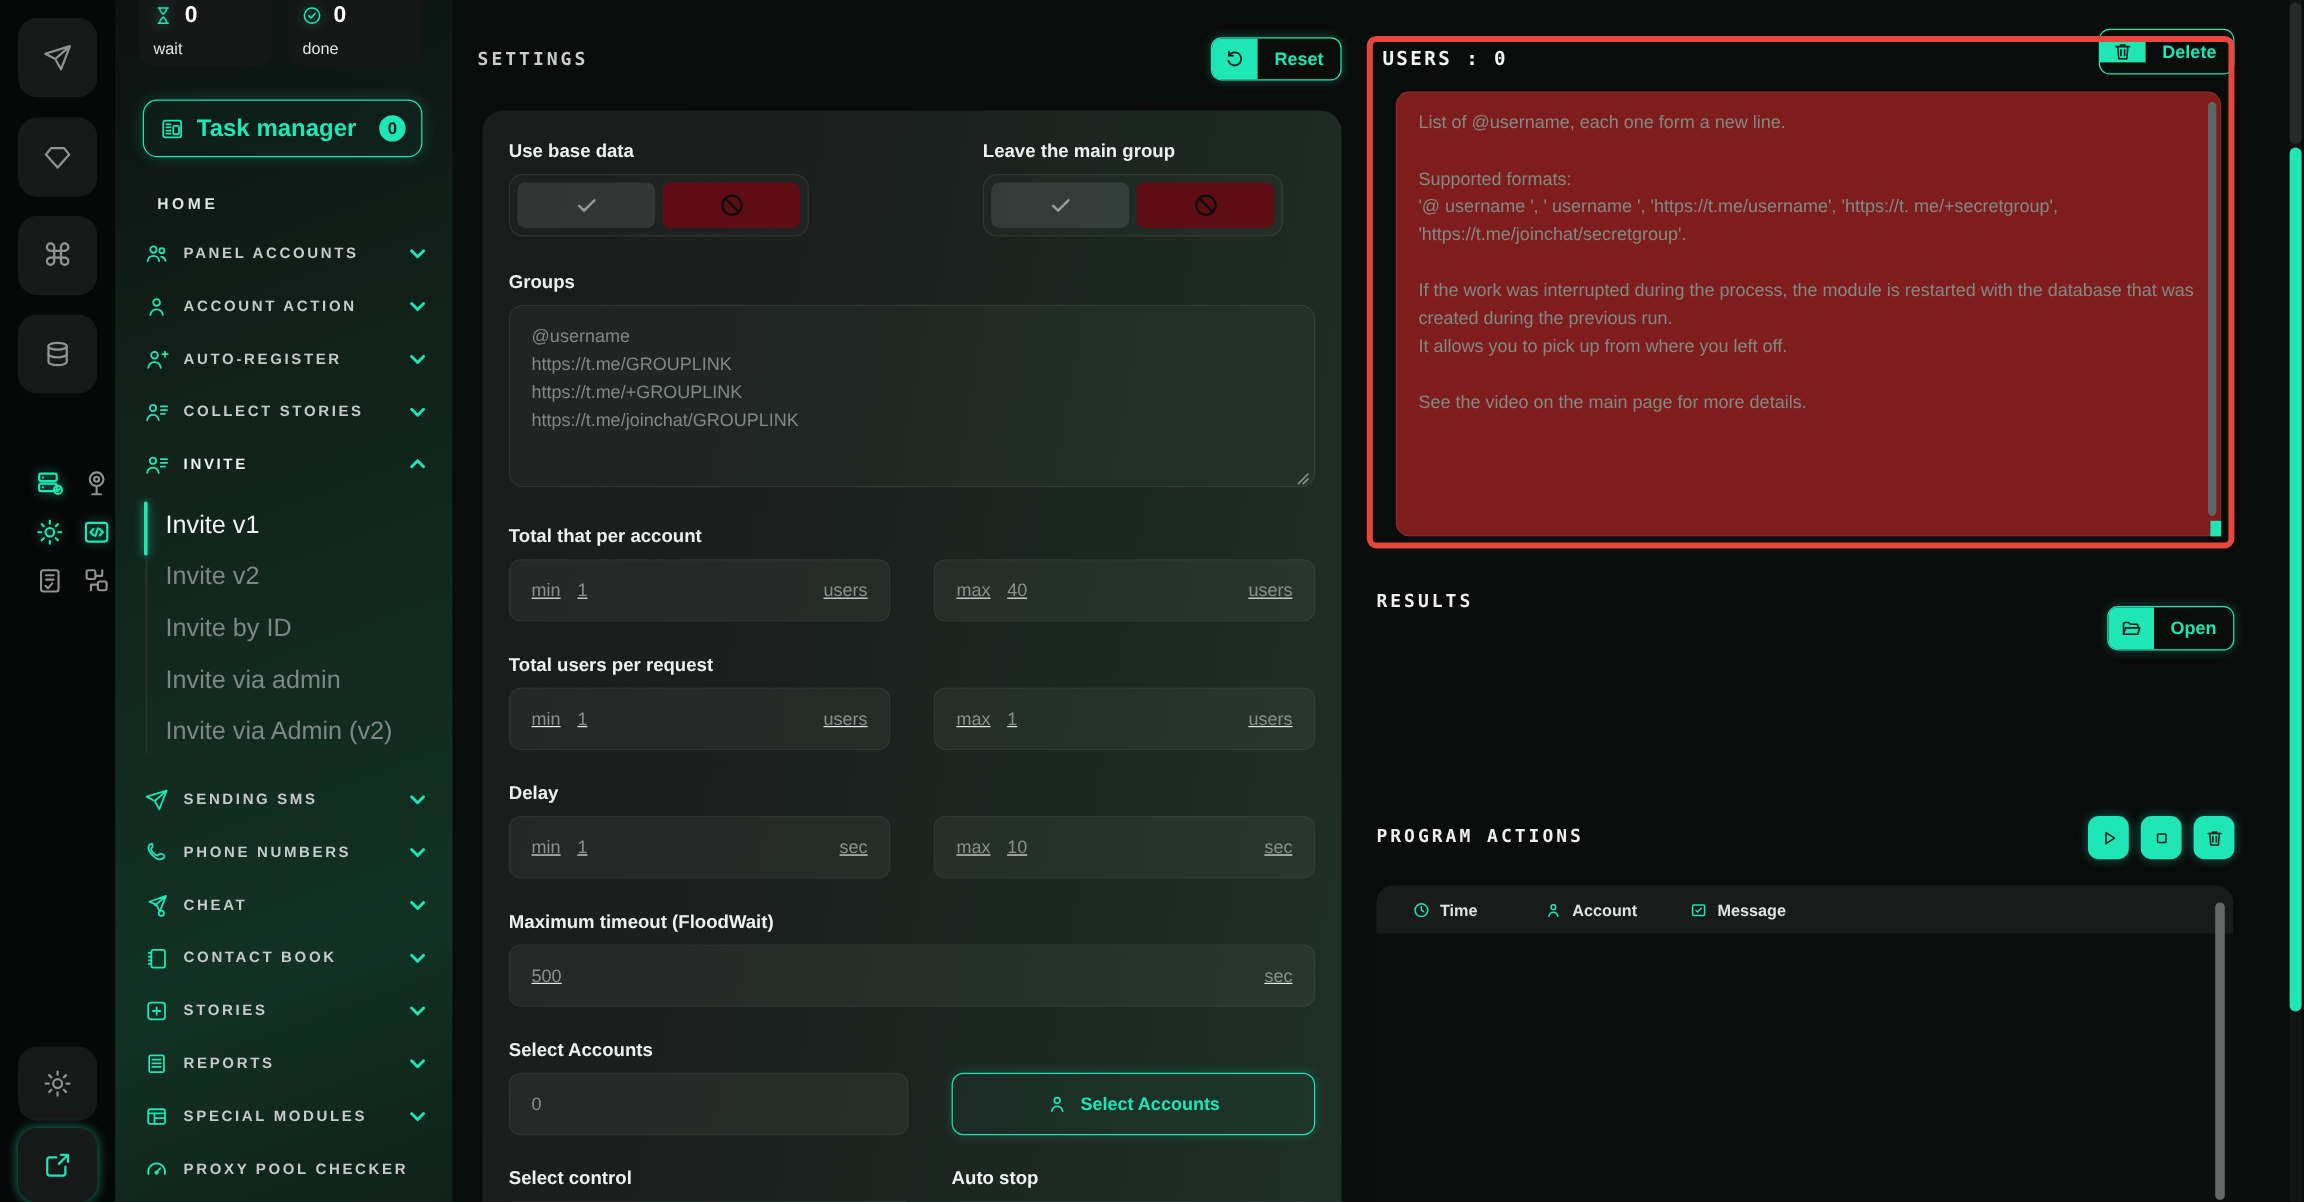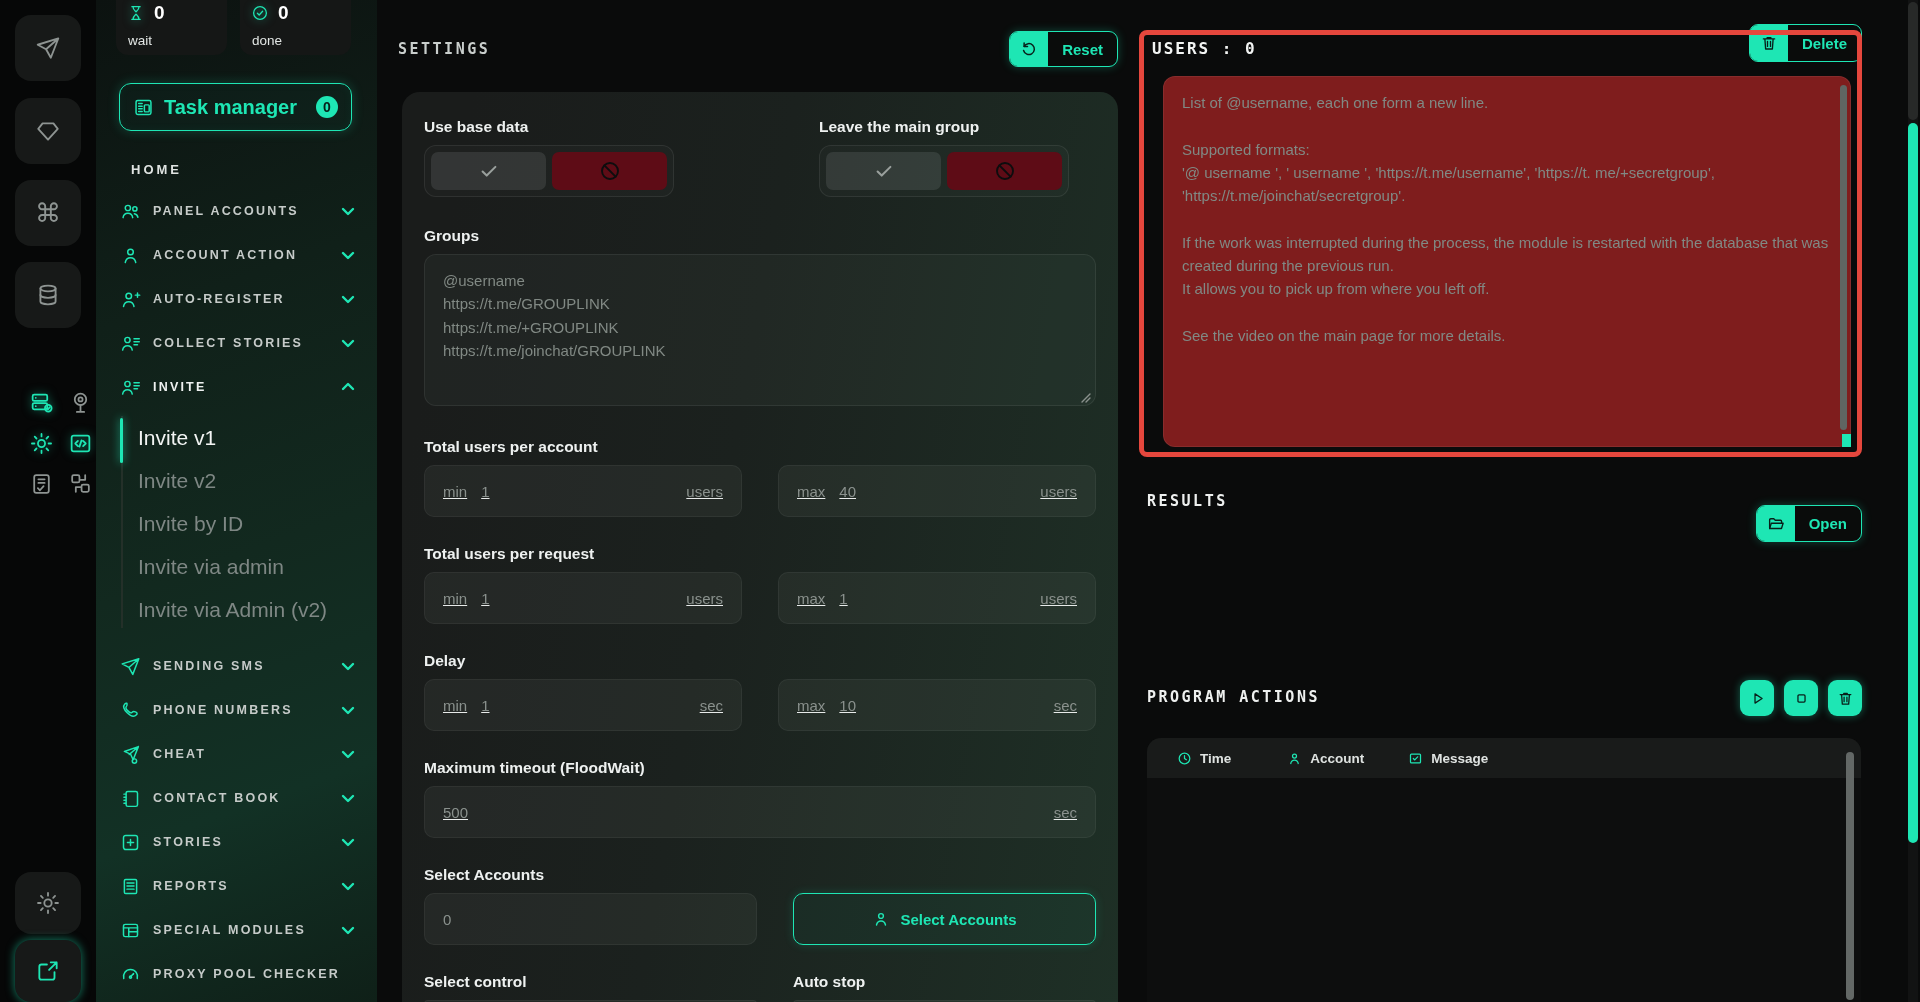--- a/index.html
+++ b/index.html
@@ -92,21 +92,21 @@
     border:1px solid rgba(255,255,255,.05); border-bottom:none; }
   .trow2 { display:flex; gap:36px; }
   .t2col1 { flex:0 0 333px; } .t2col2 { flex:1; }
   .resize-glyph { position:absolute; color:#8a918d; }
 
   
   .right-col { position:absolute; left:1139px; top:0; width:723px; height:1002px; }
   .users-panel { position:absolute; left:0; top:30px; width:723px; height:427px; }
   .users-border { position:absolute; inset:0; border:5px solid #e5473d; border-radius:8px; z-index:3; pointer-events:none; }
   .users-title { position:absolute; left:13px; top:9px; color:#f2f4f3; font-size:16px; letter-spacing:2px; z-index:2; }
-  .delete-btn { position:absolute; right:0; top:-6px; height:38px; z-index:2; box-shadow:none; }
+  .delete-btn { position:absolute; right:0; top:-6px; height:38px; z-index:2; box-shadow:none;align-items:center; }
   .u-textarea { position:absolute; left:24px; top:46px; width:688px; height:371px; background:#7f1d1d; z-index:1;
     overflow:hidden; }
   .u-scroll { position:absolute; left:701px; top:55px; width:7px; height:345px; background:#5f6562; border-radius:4px; z-index:2; }
   .u-resize { position:absolute; left:703px; top:404px; width:9px; height:13px; background:#1ee6b4; z-index:2; }
   .results-title { position:absolute; left:8px; top:492px; color:#eef0ef; }
   .open-btn { position:absolute; right:0; top:505px; height:37px; }
   .pa-title { position:absolute; left:8px; top:688px; color:#eef0ef; }
   .sq-btn { position:absolute; top:680px; width:34px; height:36px; background:#1ee6b4; border-radius:9px;
     display:flex; align-items:center; justify-content:center; color:#08201a;
     box-shadow:0 0 9px rgba(30,230,180,.4); cursor:pointer; }
@@ -515,21 +515,21 @@
 https://t.me/+GROUPLINK
 https://t.me/joinchat/GROUPLINK" style=""></textarea>
       <span class="resize-glyph" style="right:5px; bottom:7px;">
         <svg class="ico" style="stroke-width:1.4" width="10" height="10" viewBox="0 0 10 10">
             <path d="M9 1 1 9M9 5 5 9"></path>
           </svg>
       </span>
     </div>
 
     <div class="sec">
-      <div class="f-label">Total users per account</div>
+      <div class="f-label">Total that per account</div>
       <div class="frow">
         <div class="field">
           <span class="fmain">
               <span>min</span>
               <span>1</span>
             </span>
           <span>users</span>
         </div>
         <div class="field">
           <span class="fmain">

